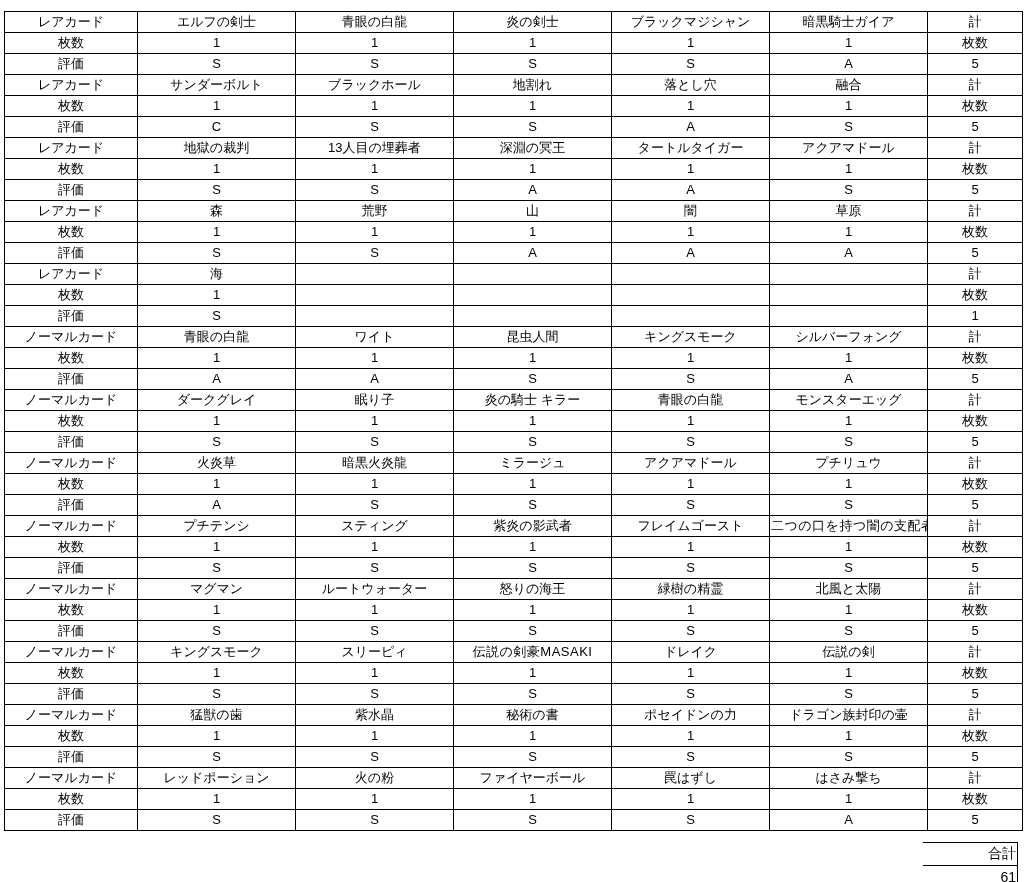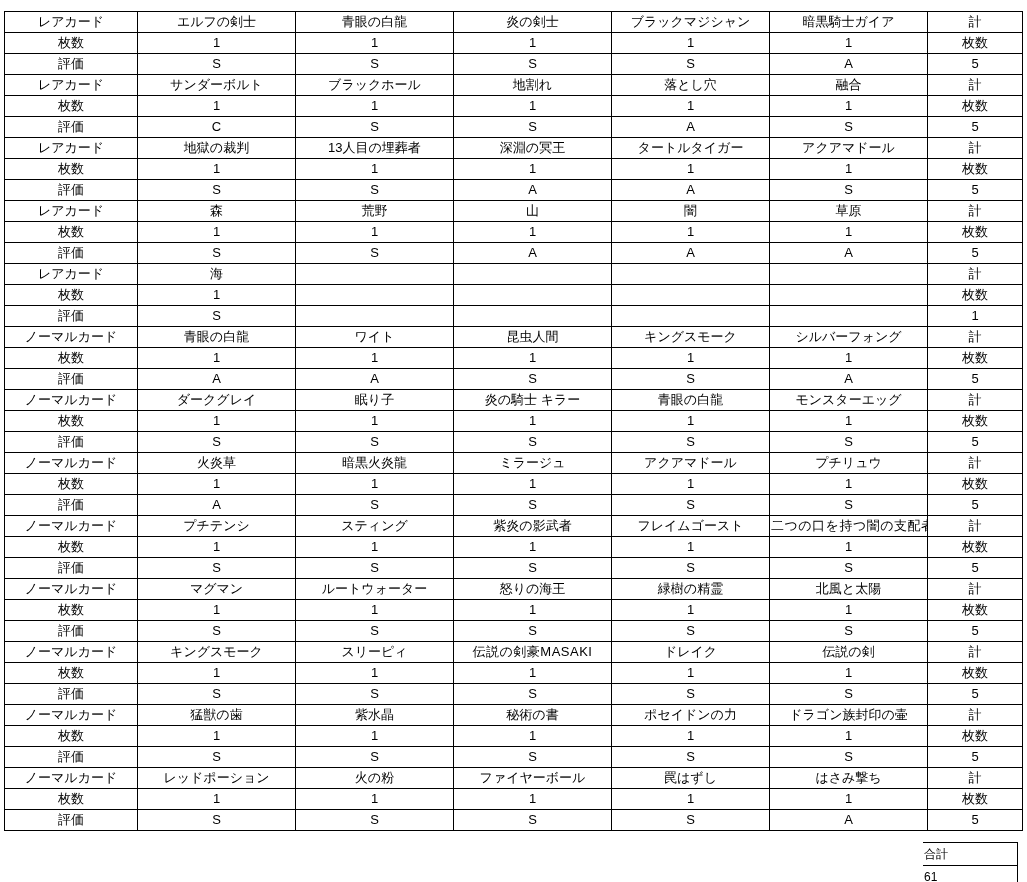--- a/index.html
+++ b/index.html
@@ -51,22 +51,22 @@
   td.blank { border: 1px solid transparent; }
   .tiny { font-size: 9px; letter-spacing: 0.5px; }
   .footer-table {
     border-collapse: collapse;
     table-layout: fixed;
     width: 1002px;
     margin: 0 auto;
   }
   .footer-table td {
     height: 20px;
-    font-size: 12px;
-    text-align: left;
+    font-size: 14px;
+    text-align: right;
     vertical-align: middle;
     border: 1px solid transparent;
   }
   .footer-table td.total-cell {
     border: 1px solid #000000;
     width: 92px;
   }
   .footer-table td.spacer { width: 910px; }
 </style>
 </head>

